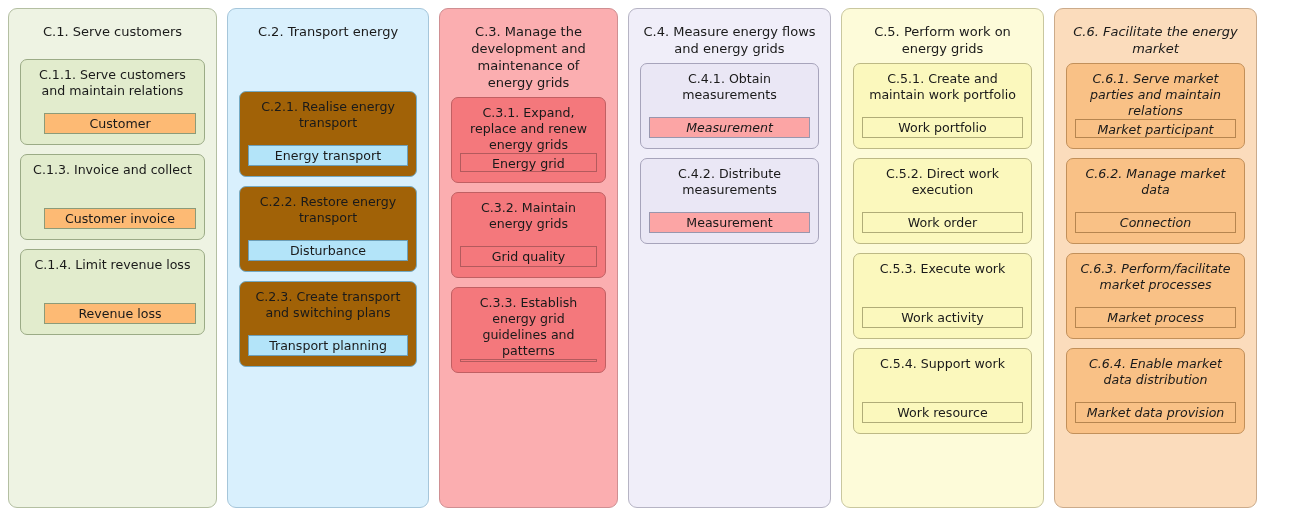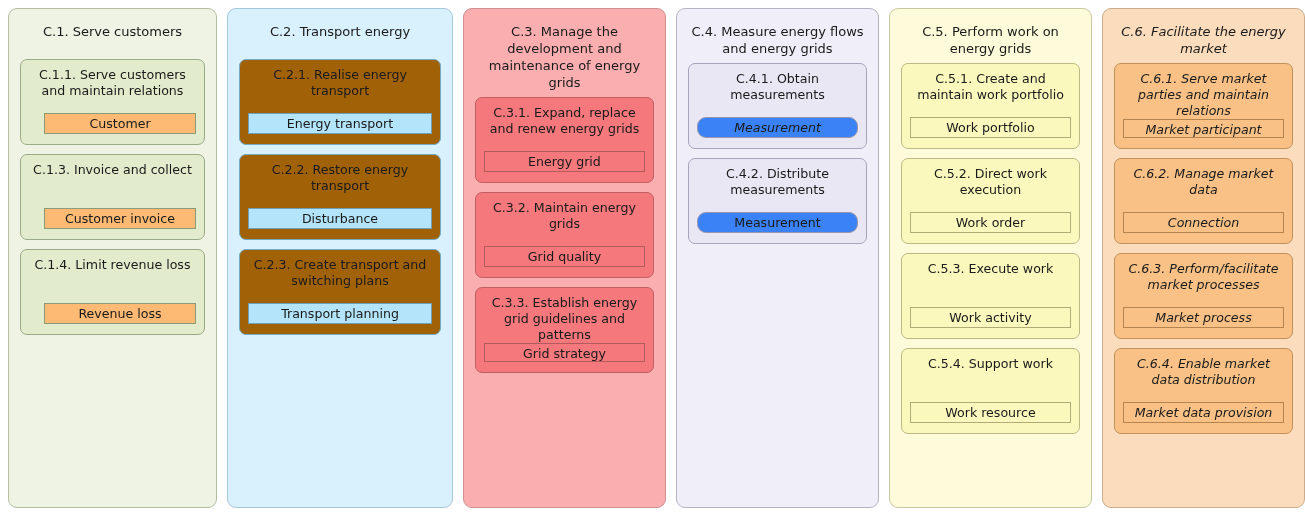--- a/index.html
+++ b/index.html
@@ -32,22 +32,22 @@
     box-sizing: border-box;
     border-radius: 9px;
     border: 1px solid #b9b9b9;
     padding: 10px 11px 12px 11px;
     display: flex;
     flex-direction: column;
   }
 
   
   .col-1 { width: 209px; }
-  .col-2 { width: 226px; }
-  .col-3 { width: 203px; }
+  .col-2 { width: 202px; gap: 32px; }
+  .col-3 { width: 179px; }
   .col-4 { width: 203px; }
   .col-5 { width: 203px; }
   .col-6 { width: 203px; font-style: italic; }
 
   .column-title {
     text-align: center;
     font-size: 13px;
     line-height: 17px;
     padding: 4px 2px 0 2px;
     min-height: 34px;
@@ -102,21 +102,21 @@
   .col-2 .object-box { background: #b3e4f9; border-color: #6d9fb8; }
 
   
   .col-3 { background: #fbaeb0; border-color: #cf8f92; }
   .col-3 .card { background: #f4787c; border-color: #c06063; }
   .col-3 .object-box { background: #f4787c; border-color: #b35a5d; }
 
   
   .col-4 { background: #f0eef9; border-color: #b6b4c4; }
   .col-4 .card { background: #eae7f5; border-color: #a7a4bb; }
-  .col-4 .object-box { background: #3b82f6; border-color: #9996ad; border-radius: 9px; }
+  .col-4 .object-box { background: #fca5a5; border-color: #9996ad; }
 
   
   .col-5 { background: #fdfbd9; border-color: #c9c79f; }
   .col-5 .card { background: #fbf8bd; border-color: #bdb985; }
   .col-5 .object-box { background: #fbf8bd; border-color: #b0ac78; }
 
   
   .col-6 { background: #fbdcbc; border-color: #cbab8b; }
   .col-6 .card { background: #f9c186; border-color: #c2905a; }
   .col-6 .object-box { background: #f9c186; border-color: #b6854f; }

